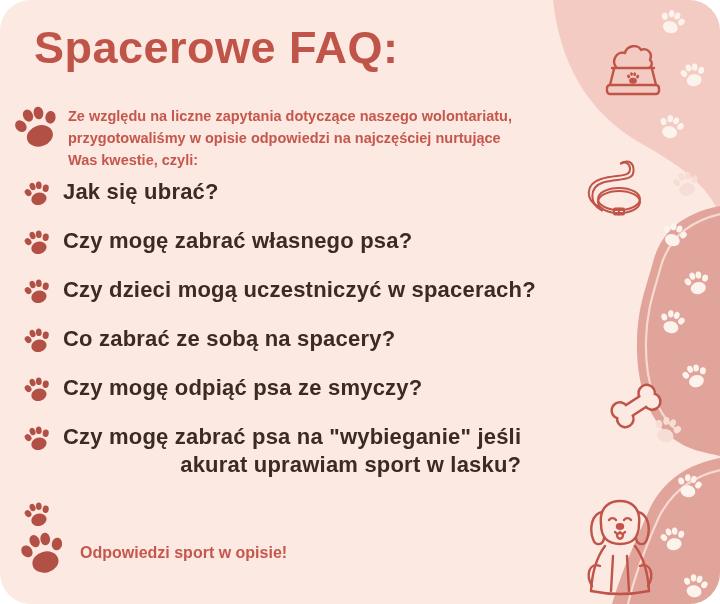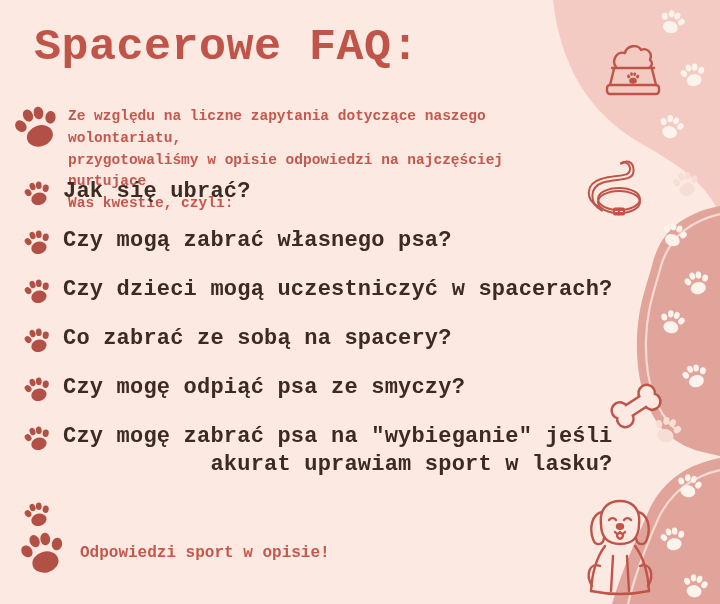--- a/index.html
+++ b/index.html
@@ -1,21 +1,22 @@
 <!DOCTYPE html>
 <html style="--background: #fce9e2; --accent: #c05449; --accent-text: #c5574c; --question-text: #3b2b23; --paw-bullet: #b35046; --blob-light: #f3cbc2; --blob-dark: #e0a49b; --blob-echo: #f7d9d1; --paw-white: #fcf3ed; --paw-faint: #f6ddd5;"><head>
 <meta charset="utf-8">
 <style>
   html,body{margin:0;padding:0;background:#fff;}
   .poster{
     position:relative;
     width:720px;height:604px;
     background:var(--background,#fce9e2);
     overflow:hidden;
-    font-family:Liberation Mono, monospace;
+    font-family:Liberation Sans, sans-serif;
+    border-radius:31px;
   }
   .deco{position:absolute;inset:0;width:720px;height:604px;pointer-events:none;}
   .icon-abs{position:absolute;pointer-events:none;}
 
   .stroke-accent{stroke:var(--accent,#c05449);fill:none;stroke-width:2.4;stroke-linecap:round;stroke-linejoin:round;}
   .stroke-thick{stroke:var(--accent,#c05449);fill:none;stroke-width:5;stroke-linejoin:round;}
   .fill-bg{fill:var(--background,#fce9e2);stroke:none;}
   .fill-accent{fill:var(--accent,#c05449);stroke:none;}
   .fill-blob-light{fill:var(--blob-light,#f3cbc2);}
   .fill-blob-dark{fill:var(--blob-dark,#e0a49b);}
@@ -187,21 +188,21 @@
     <li class="q-row">
       <svg class="q-bullet" width="27" height="27" viewBox="-16 -16 32 32">
           <use href="#paw-shape" class="paw-red" transform="rotate(-15)"></use>
         </svg>
       <span class="q-text">Jak się ubrać?</span>
     </li>
     <li class="q-row">
       <svg class="q-bullet" width="27" height="27" viewBox="-16 -16 32 32">
           <use href="#paw-shape" class="paw-red" transform="rotate(-15)"></use>
         </svg>
-      <span class="q-text">Czy mogą zabrać własnego psa?</span>
+      <span class="q-text">Czy mogę zabrać własnego psa?</span>
     </li>
     <li class="q-row">
       <svg class="q-bullet" width="27" height="27" viewBox="-16 -16 32 32">
           <use href="#paw-shape" class="paw-red" transform="rotate(-15)"></use>
         </svg>
       <span class="q-text">Czy dzieci mogą uczestniczyć w spacerach?</span>
     </li>
     <li class="q-row">
       <svg class="q-bullet" width="27" height="27" viewBox="-16 -16 32 32">
           <use href="#paw-shape" class="paw-red" transform="rotate(-15)"></use>

